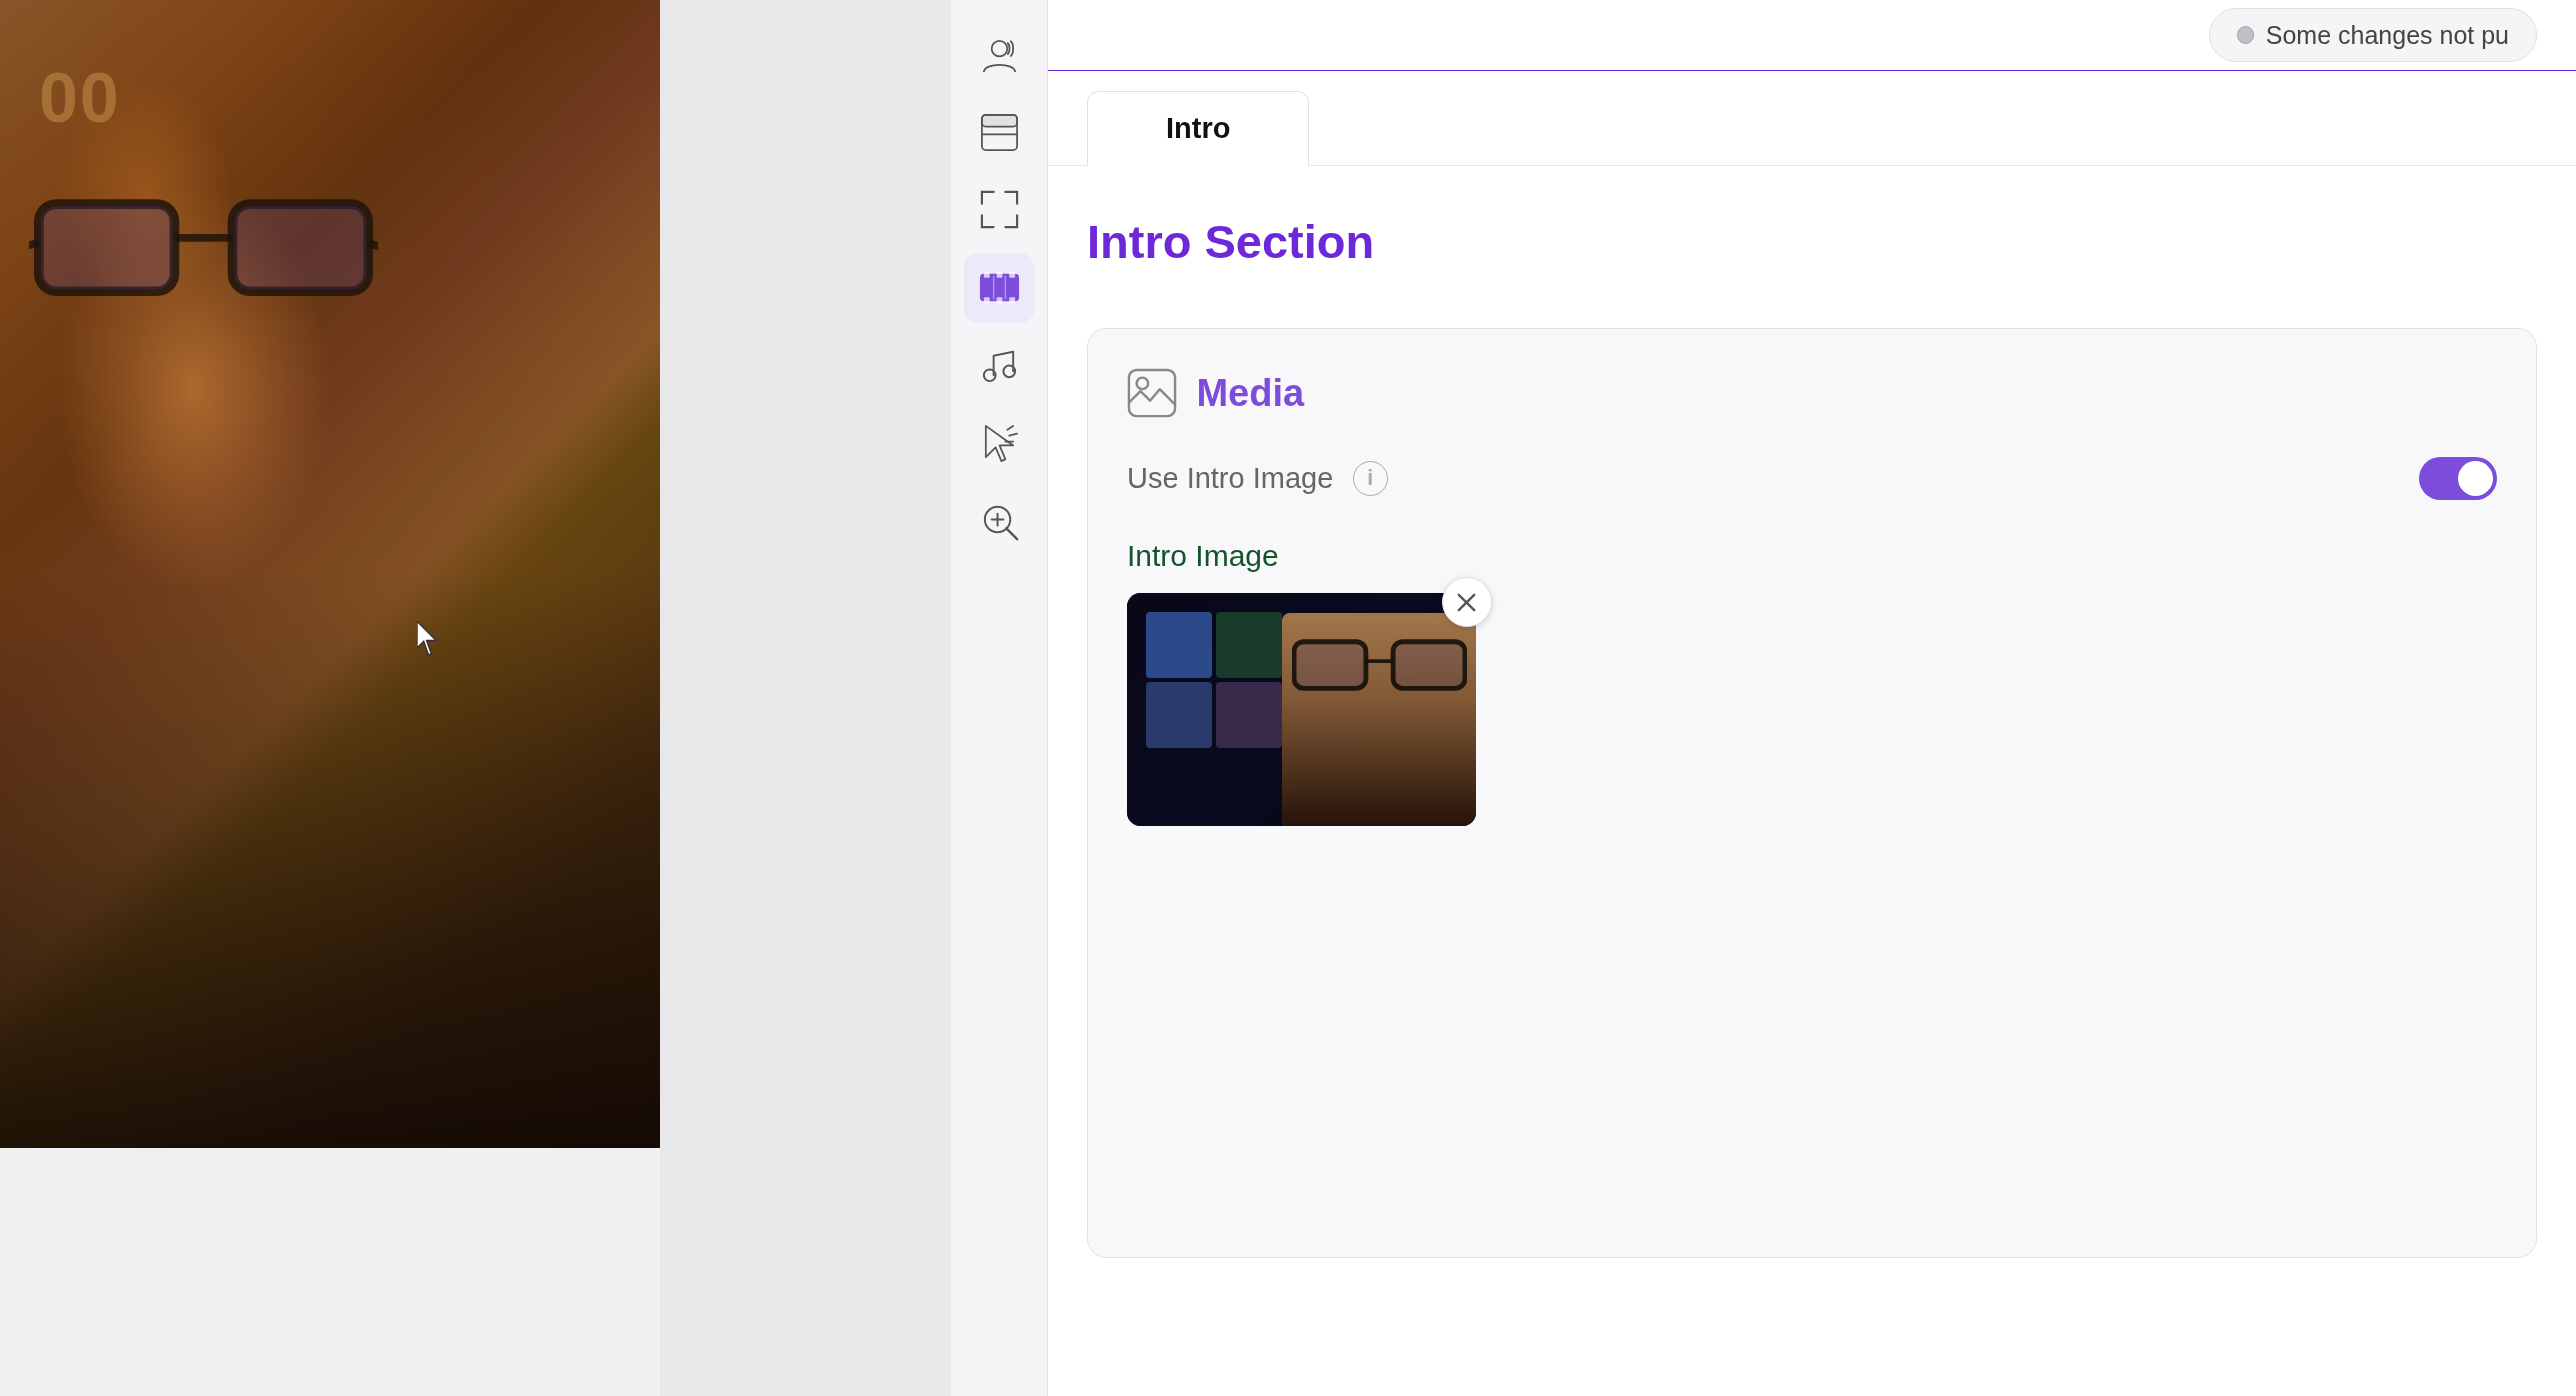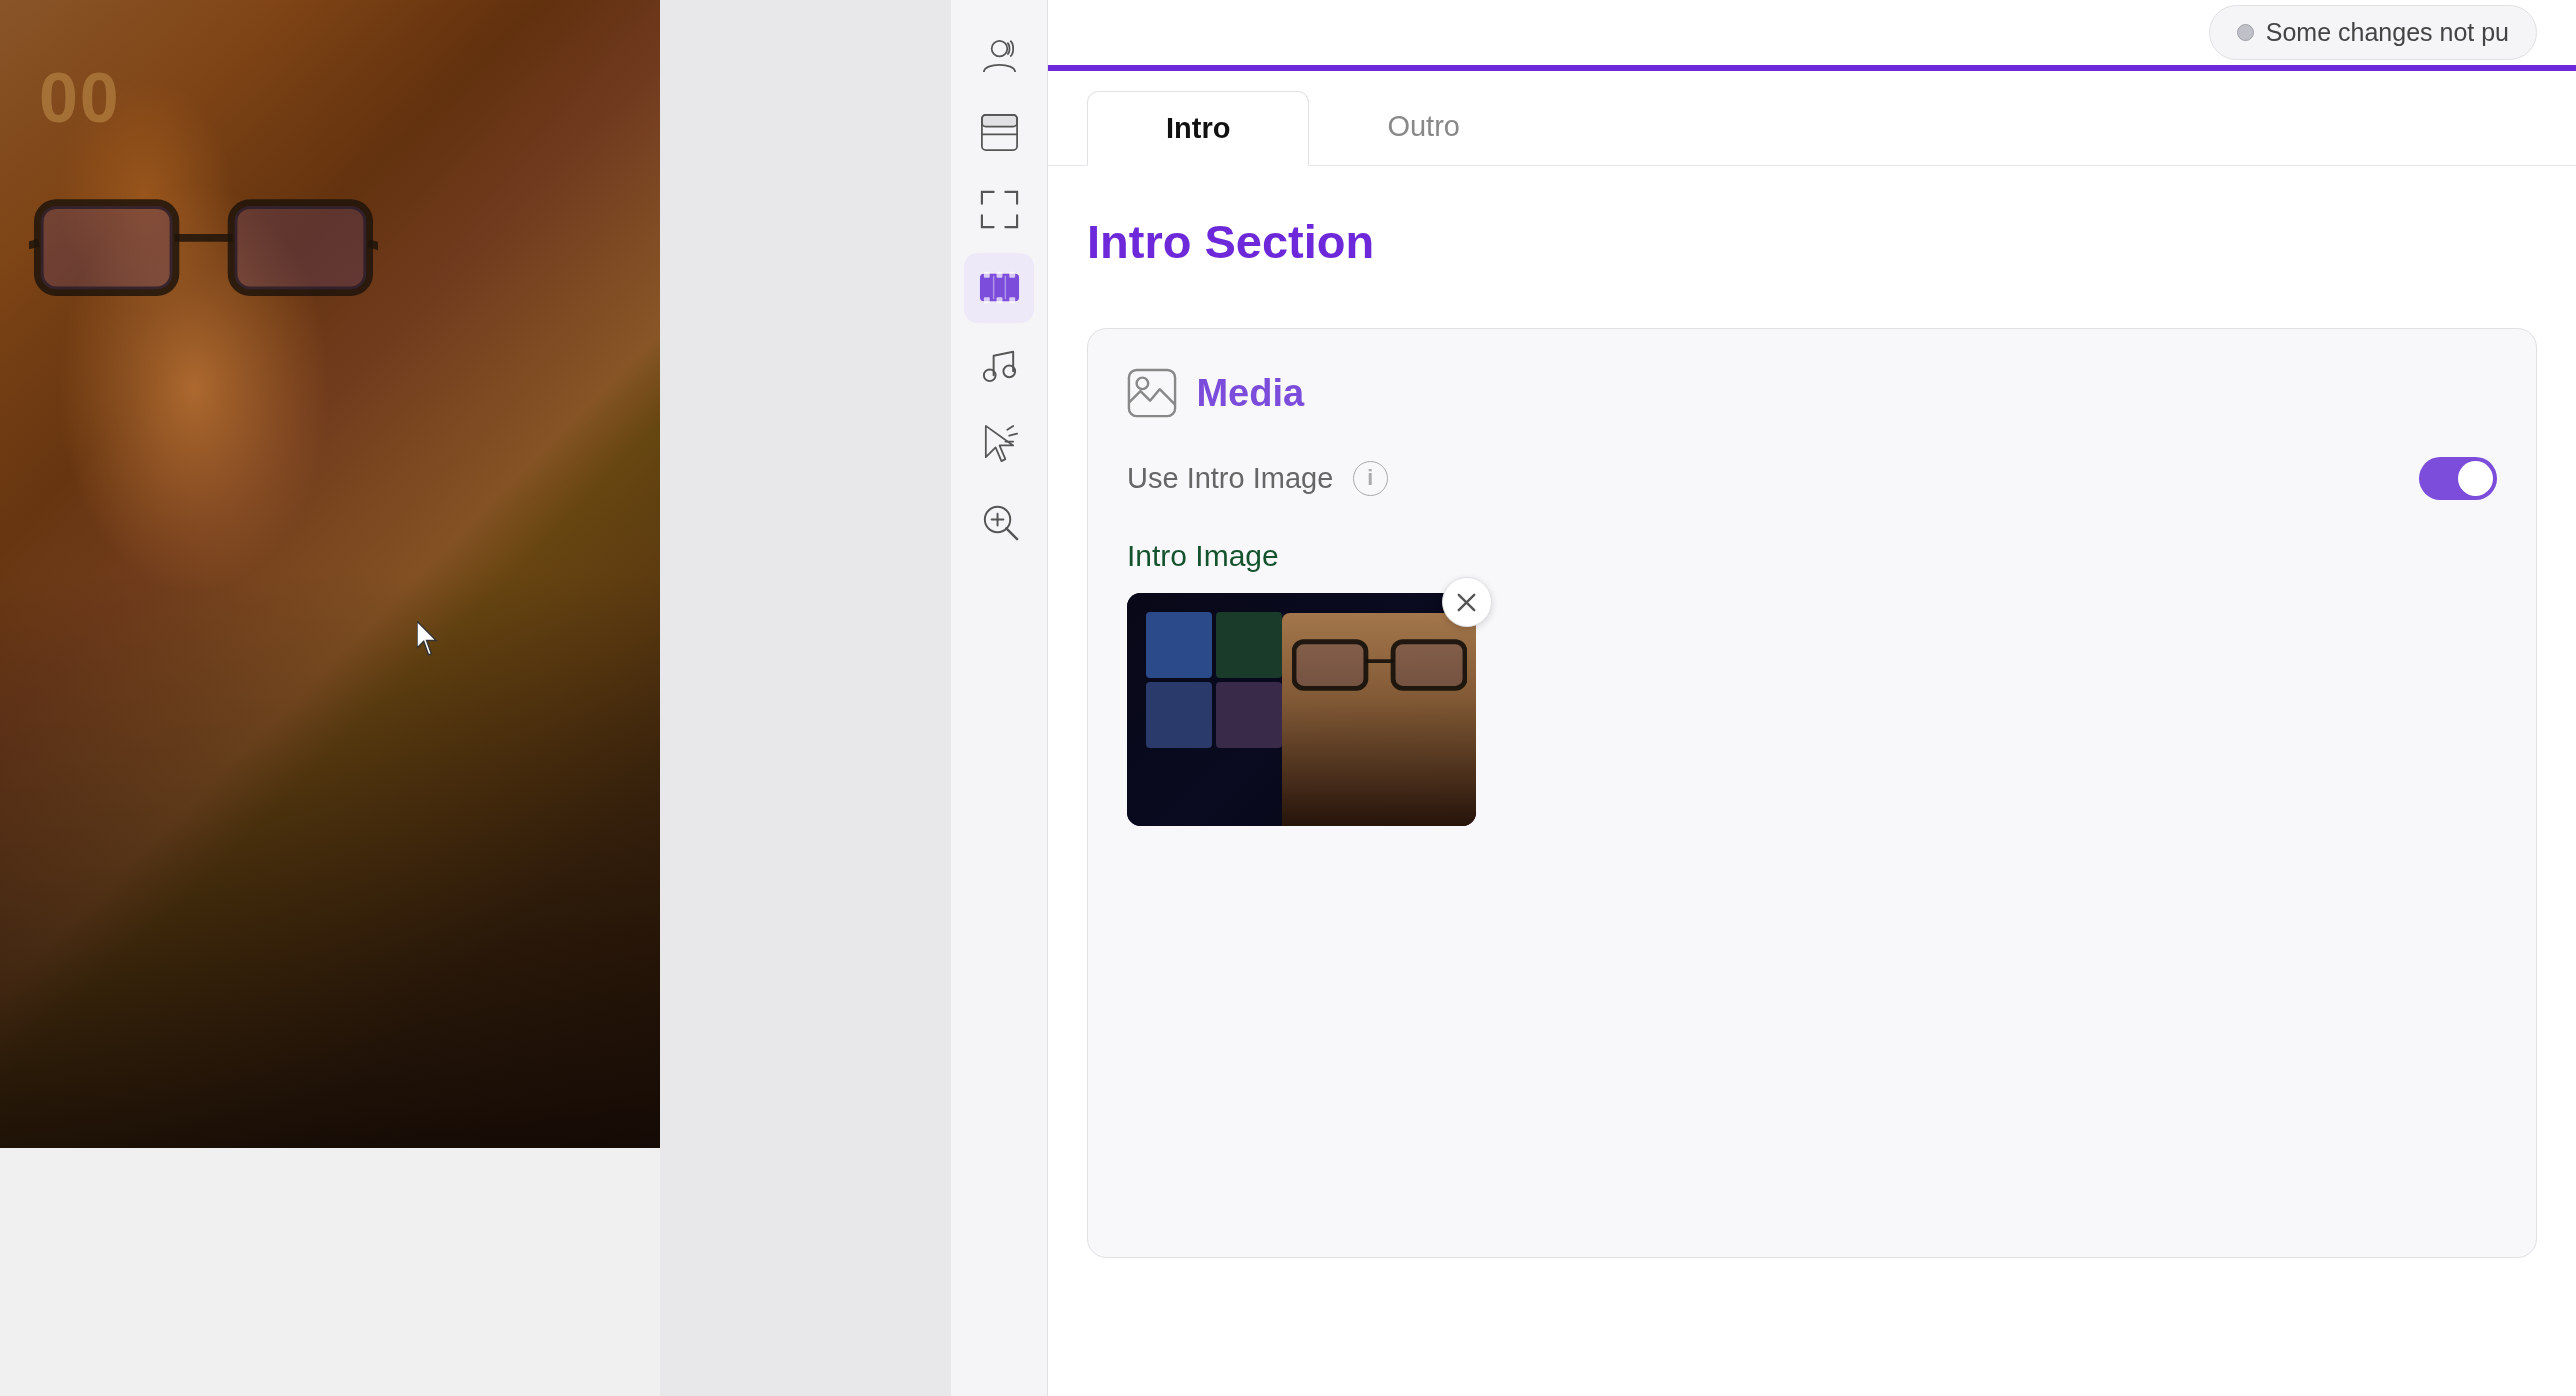--- a/index.html
+++ b/index.html
@@ -152,21 +152,21 @@
       background: #ffffff;
       display: flex;
       flex-direction: column;
       overflow: hidden;
     }
 
     
     .top-bar {
       height: 71px;
       background: #ffffff;
-      border-bottom: 6px solid #6d28d9;
+      border-bottom: 1px solid #6d28d9;
       display: flex;
       align-items: center;
       justify-content: flex-end;
       padding: 0 39px;
     }
 
     .status-indicator {
       display: flex;
       align-items: center;
       gap: 11.6px;
@@ -504,21 +504,20 @@
 
   <div class="top-bar">
     <div class="status-indicator">
       <div class="status-dot"></div>
       <span class="status-text">Some changes not pu</span>
     </div>
   </div>
 
   <div class="tab-container">
     <div class="tab active">Intro</div>
-    <div class="tab">Outro</div>
   </div>
 
   <div class="content-area">
 
     <h1 class="section-title">Intro Section</h1>
 
     <div class="media-card">
 
       <div class="media-header">
 

